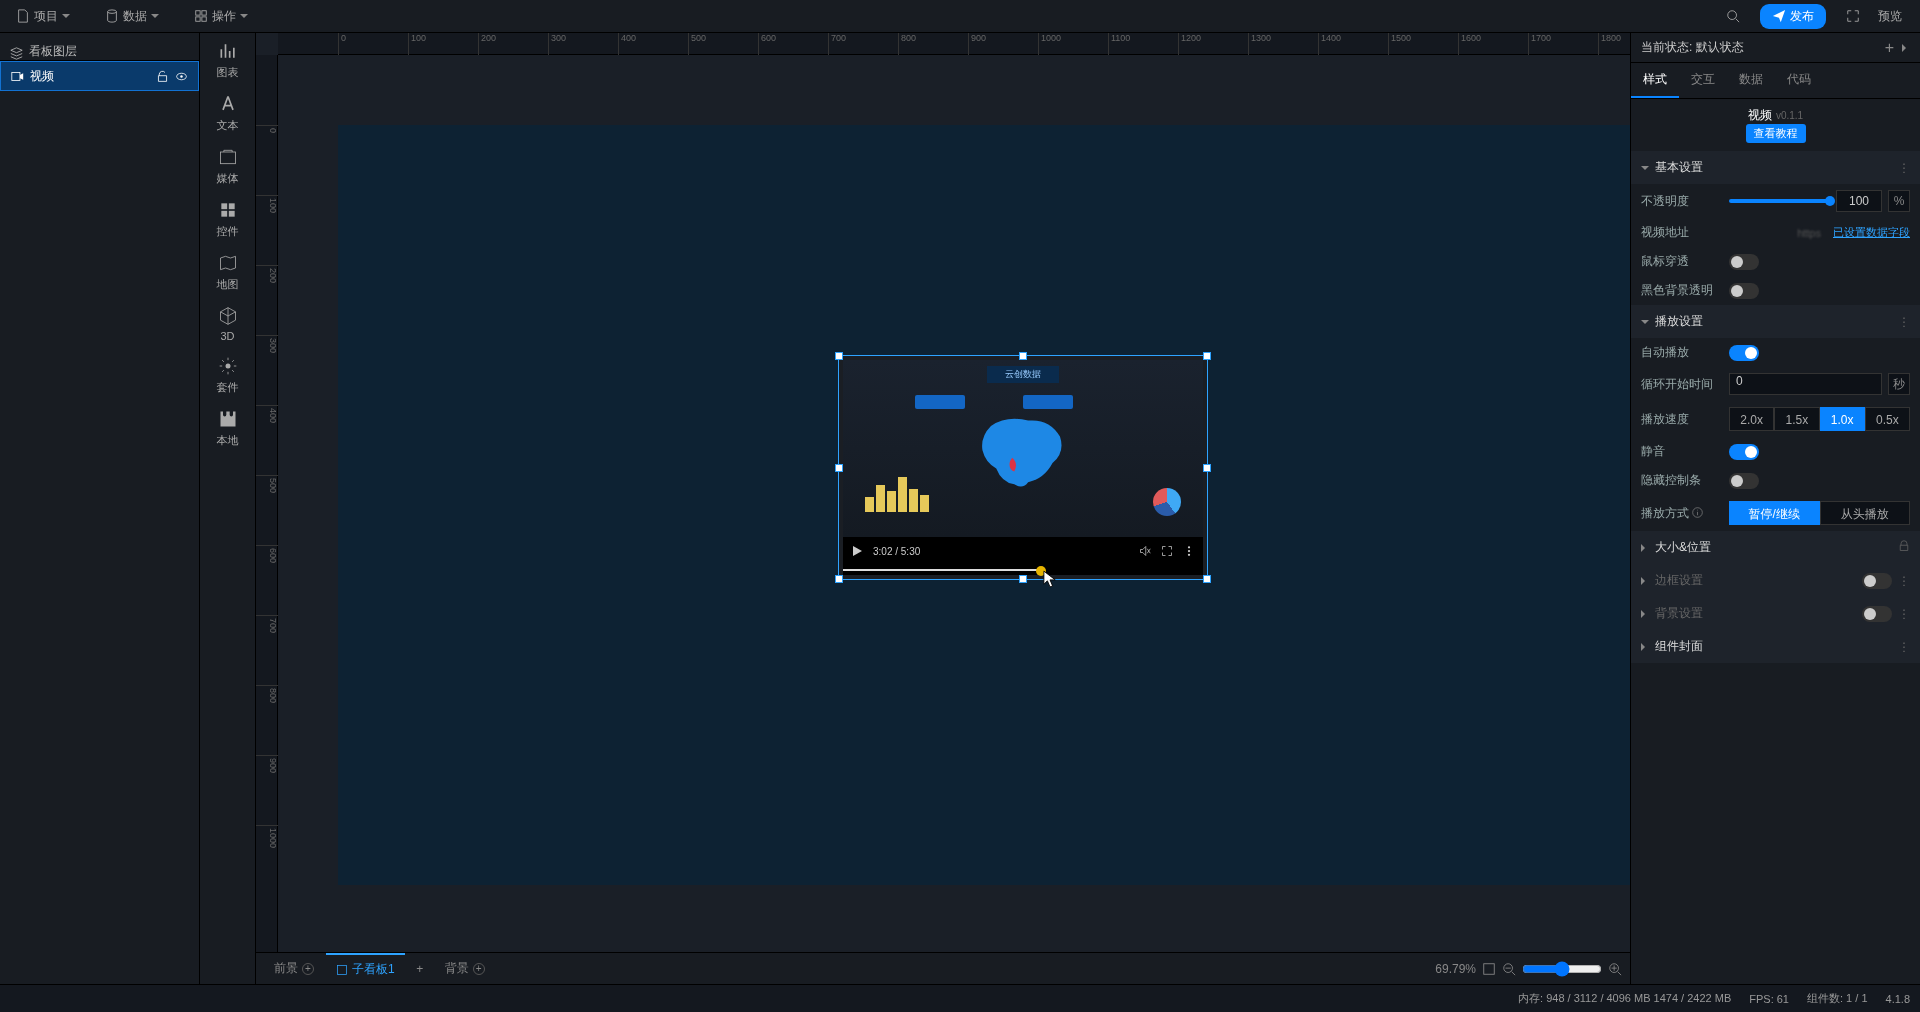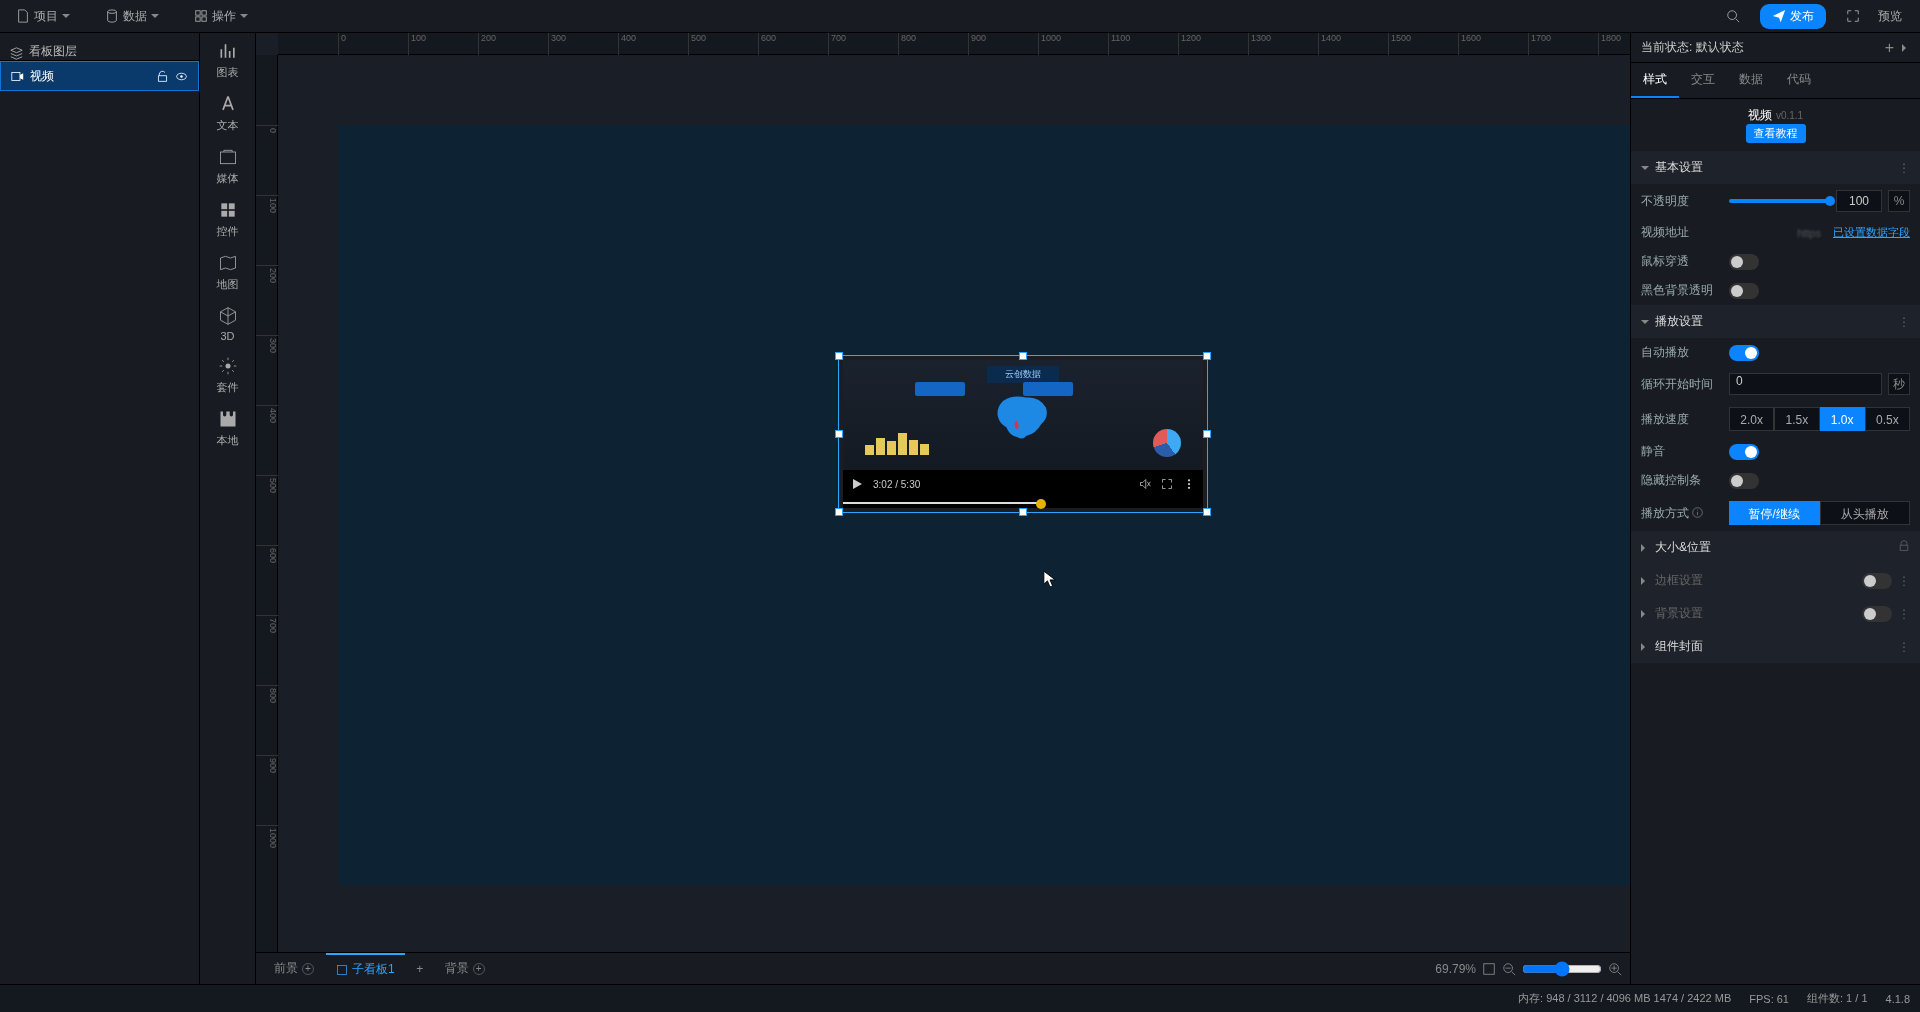--- a/index.html
+++ b/index.html
@@ -32,21 +32,21 @@
 
 
 .canvas-wrap { flex:1; position:relative; background:#1a1f27; overflow:hidden;}
 .ruler-h { position:absolute; top:0; left:22px; right:0; height:22px; background:#14181f; border-bottom:1px solid #000; }
 .ruler-v { position:absolute; top:22px; left:0; width:22px; bottom:0; background:#14181f; border-right:1px solid #000;}
 .ruler-h .tick { position:absolute; top:0; height:22px; border-left:1px solid #333; font-size:9px; color:#666; padding-left:2px;}
 .ruler-v .tick { position:absolute; left:0; width:22px; border-top:1px solid #333; font-size:9px; color:#666; padding-top:2px; writing-mode:vertical-rl;}
 .stage { position:absolute; left:22px; top:22px; right:0; bottom:0; overflow:hidden;}
 .board-bg { position:absolute; left:60px; top:70px; width:1340px; height:760px; background:#0d2233;}
 
-.sel { position:absolute; left:560px; top:300px; width:370px; height:158px; border:1px solid #2ea3ff; background:#1a1e24;}
+.sel { position:absolute; left:560px; top:300px; width:370px; height:225px; border:1px solid #2ea3ff; background:#1a1e24;}
 .sel .h { position:absolute; width:8px; height:8px; background:#fff; border:1px solid #2ea3ff;}
 .sel .h.tl{left:-4px;top:-4px}.sel .h.tr{right:-4px;top:-4px}.sel .h.bl{left:-4px;bottom:-4px}.sel .h.br{right:-4px;bottom:-4px}
 .sel .h.tm{left:50%;top:-4px;margin-left:-4px}.sel .h.bm{left:50%;bottom:-4px;margin-left:-4px}
 .sel .h.ml{left:-4px;top:50%;margin-top:-4px}.sel .h.mr{right:-4px;top:50%;margin-top:-4px}
 .video-inner{position:absolute;inset:4px;background:#11151b;display:flex;flex-direction:column;}
 .video-body{flex:1;background:linear-gradient(#1a222e,#141a22);position:relative;}
 .video-body .title{position:absolute;top:6px;left:50%;transform:translateX(-50%);font-size:9px;color:#9cf;background:#0a2b4d;padding:2px 18px;}
 .video-body .chip{position:absolute;height:14px;width:50px;background:#1366c4;border-radius:2px;}
 .video-body .map{position:absolute;left:32%;top:28%;width:36%;height:48%;}
 .video-body .map svg{width:100%;height:100%;}

